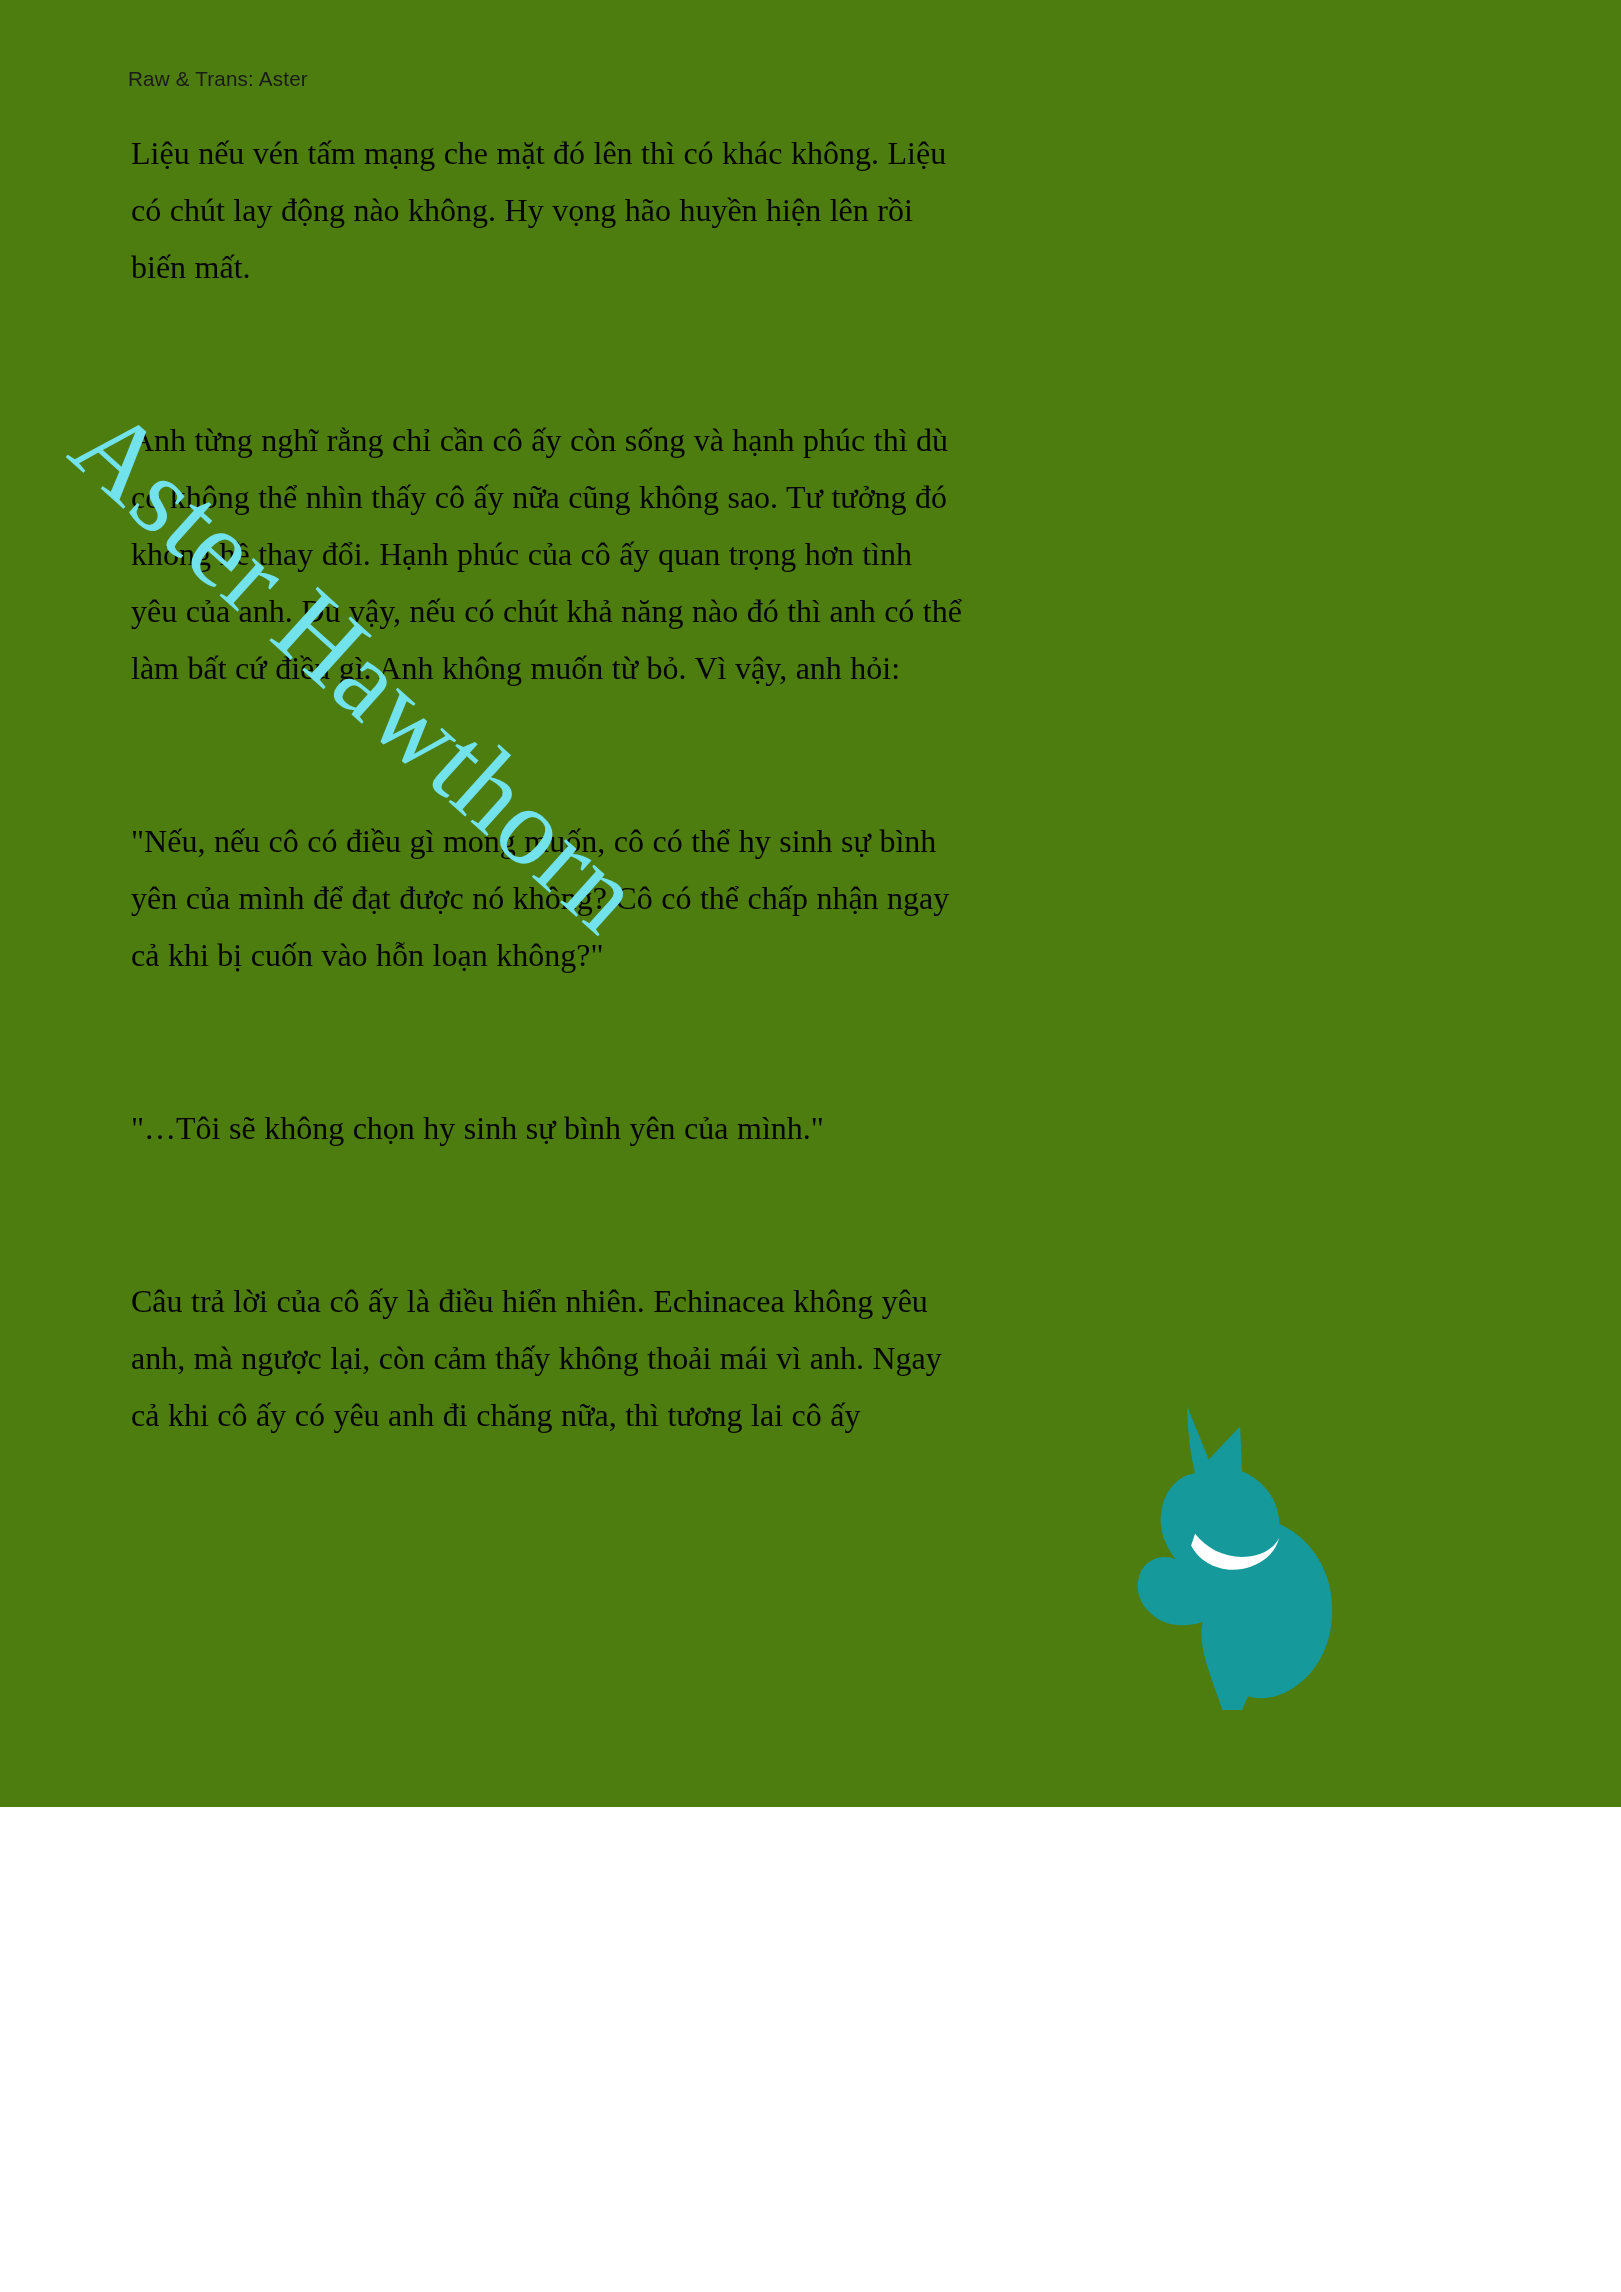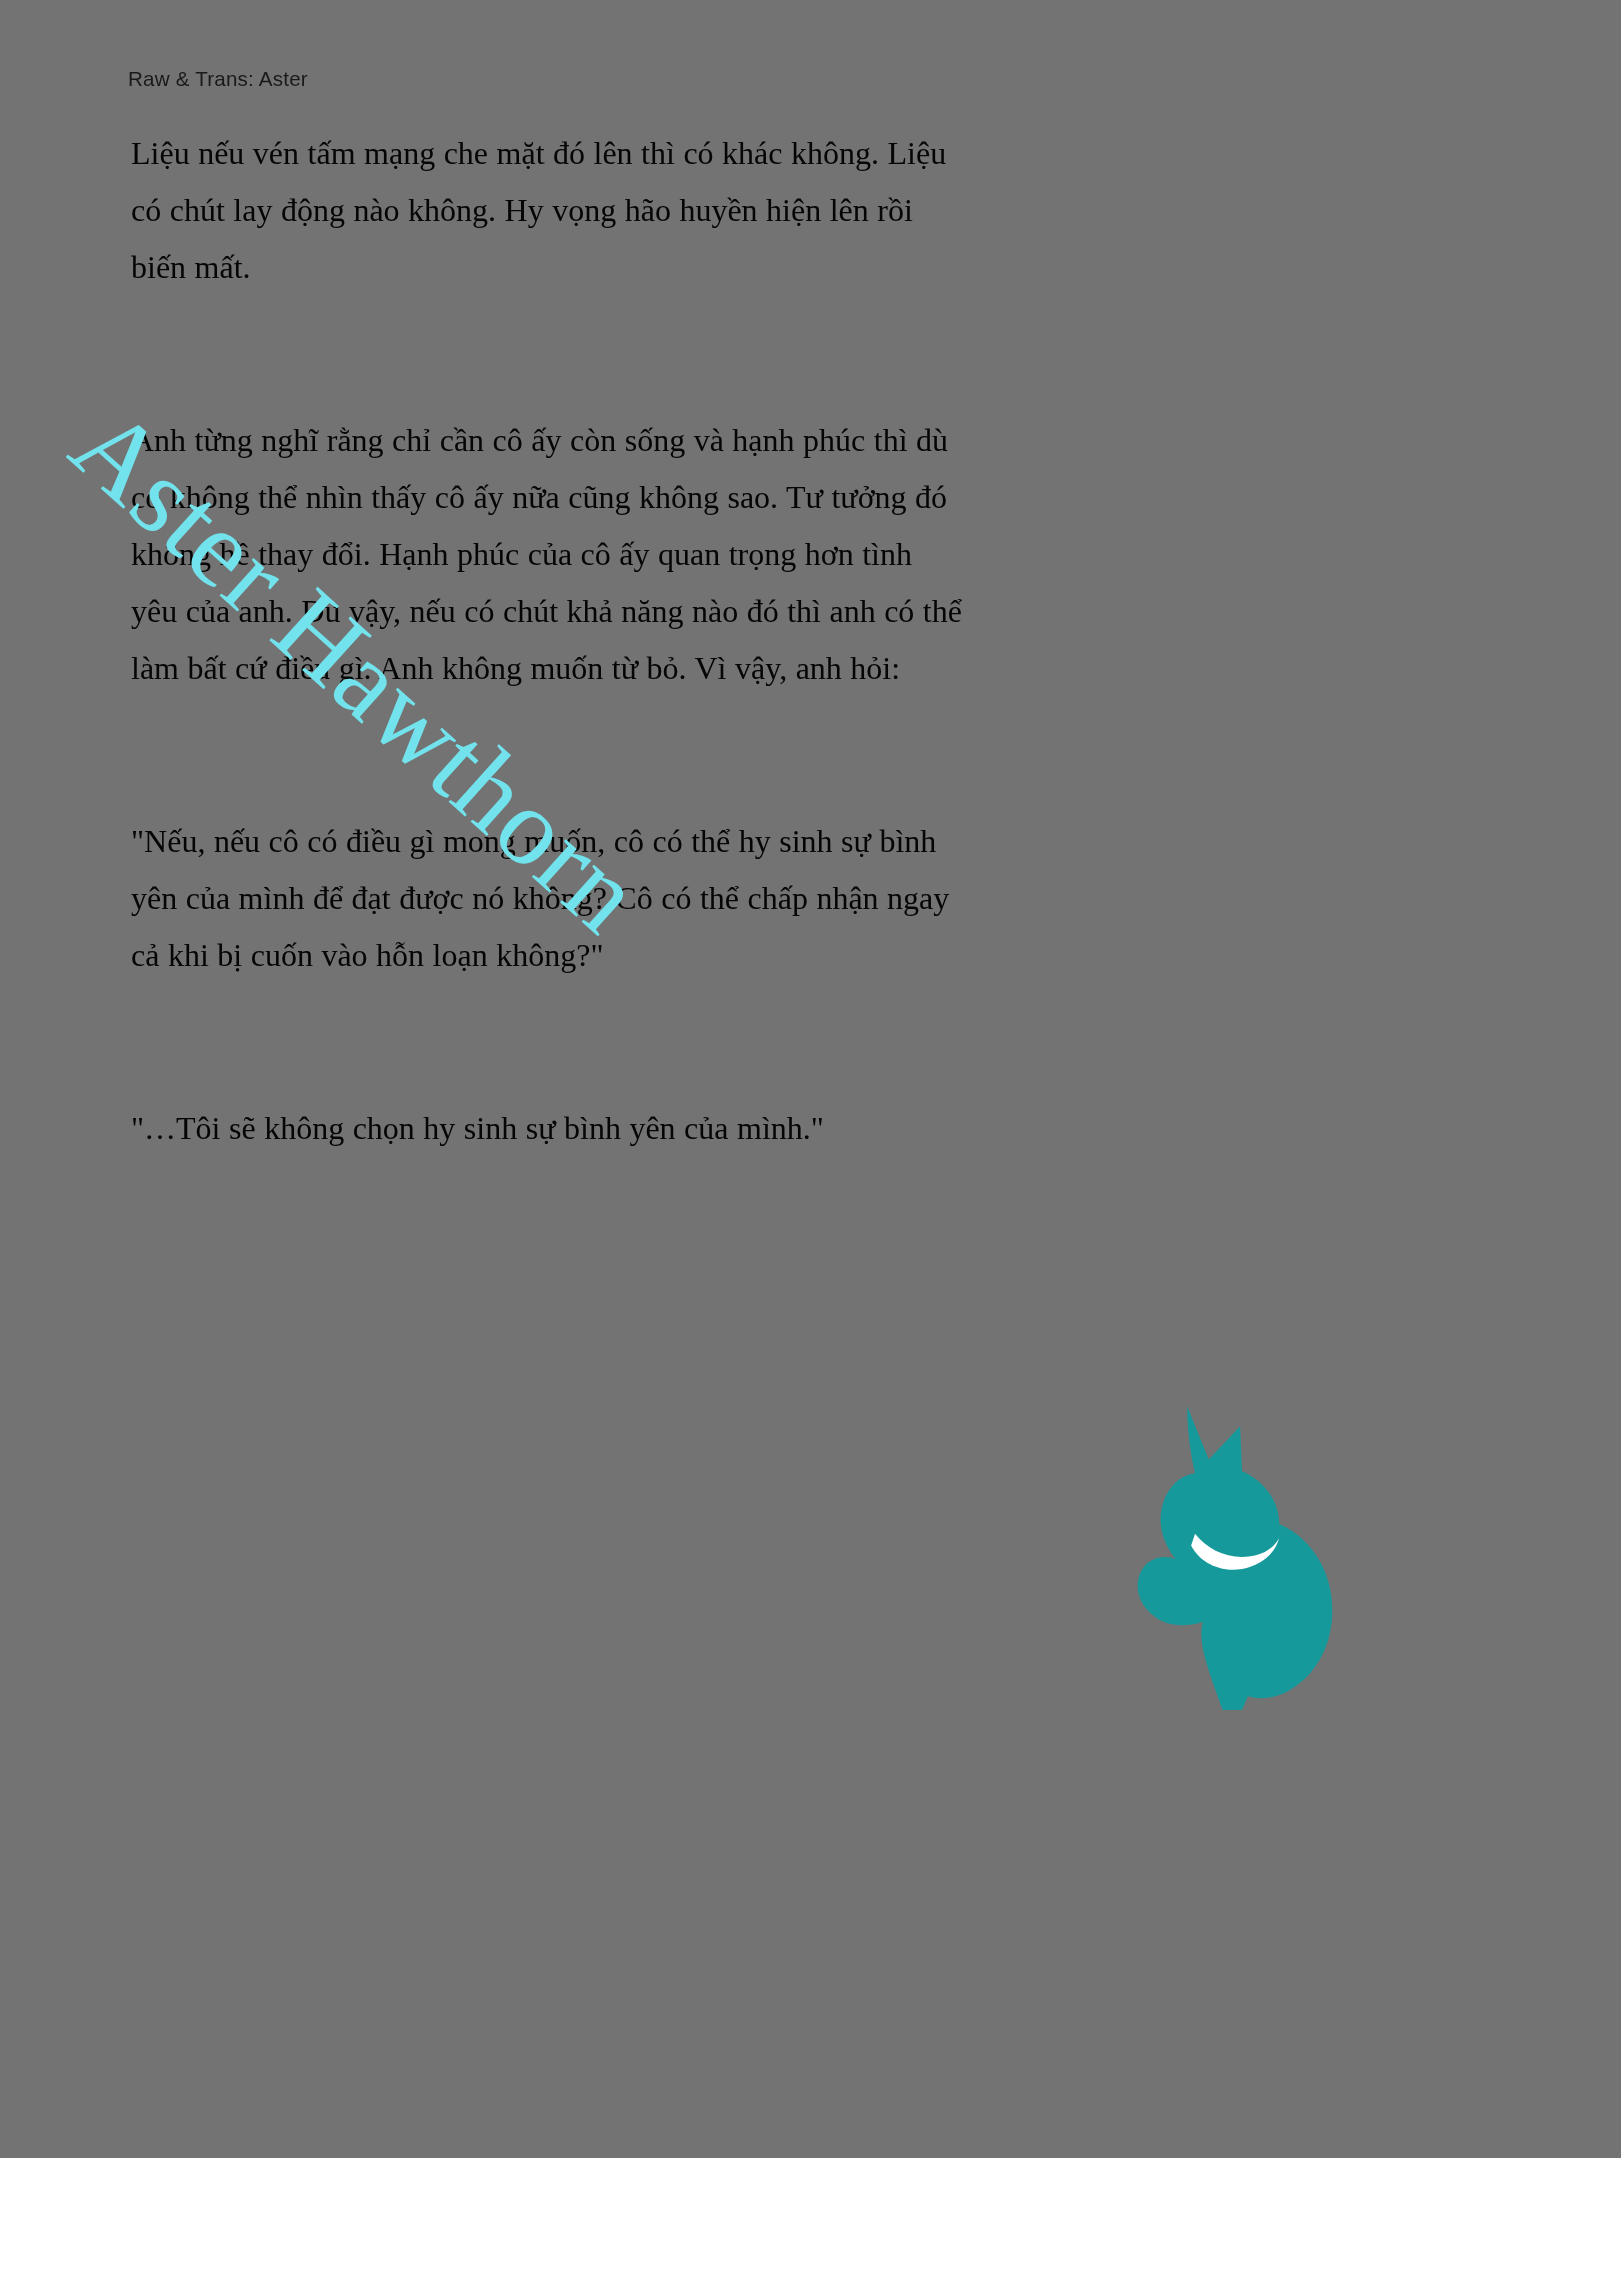--- a/index.html
+++ b/index.html
@@ -3,22 +3,22 @@
 <meta charset="utf-8">
 <style>
   html, body {
     margin: 0;
     padding: 0;
     background: #ffffff;
   }
   .page {
     position: relative;
     width: 1621px;
-    height: 2158px;
-    background: #737373;
+    height: 1807px;
+    background: #4d7c0f;
     overflow: hidden;
   }
 
   
   .header {
     position: absolute;
     left: 128px;
     top: 67px;
     font-family: "Liberation Sans", sans-serif;
     font-size: 20.6px;
@@ -98,20 +98,21 @@
     <div class="gap-2"></div>
 
     <p class="para">"Nếu, nếu cô có điều gì mong muốn, cô có thể hy sinh sự bình yên của mình để đạt được nó không? Cô có thể chấp nhận ngay cả khi bị cuốn vào hỗn loạn không?"</p>
 
     <div class="gap-3"></div>
 
     <p class="para">"…Tôi sẽ không chọn hy sinh sự bình yên của mình."</p>
 
     <div class="gap-4"></div>
 
+    <p class="para">Câu trả lời của cô ấy là điều hiển nhiên. Echinacea không yêu anh, mà ngược lại, còn cảm thấy không thoải mái vì anh. Ngay cả khi cô ấy có yêu anh đi chăng nữa, thì tương lai cô ấy</p>
 
   </div>
 
   <div class="watermark">Aster Hawthorn</div>
 
   <div class="cat-mark">
     <svg viewBox="0 0 260 330" xmlns="http://www.w3.org/2000/svg" aria-hidden="true">
       <path fill="#16999B" d="
         M 96 20
         L 118 74

